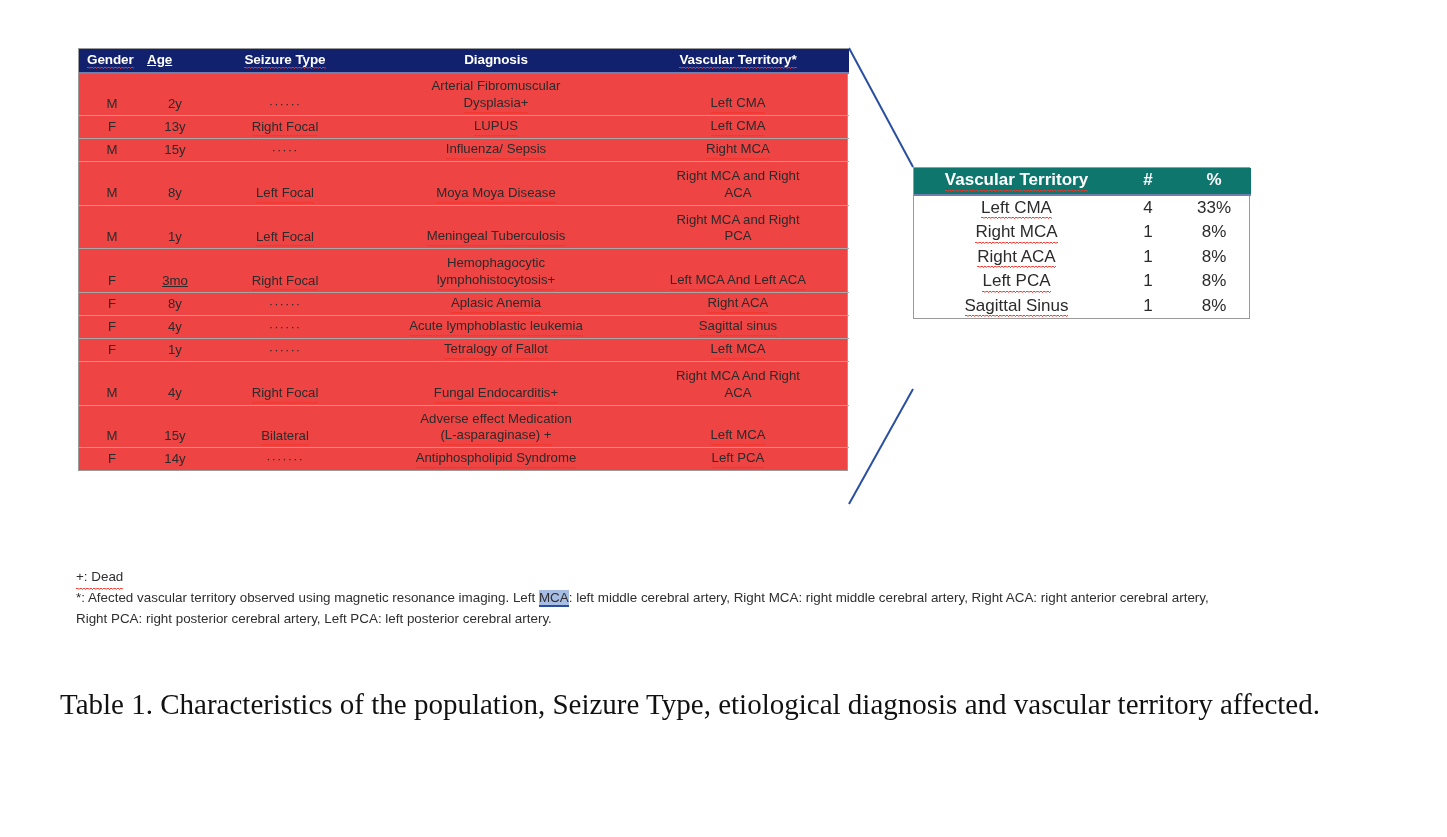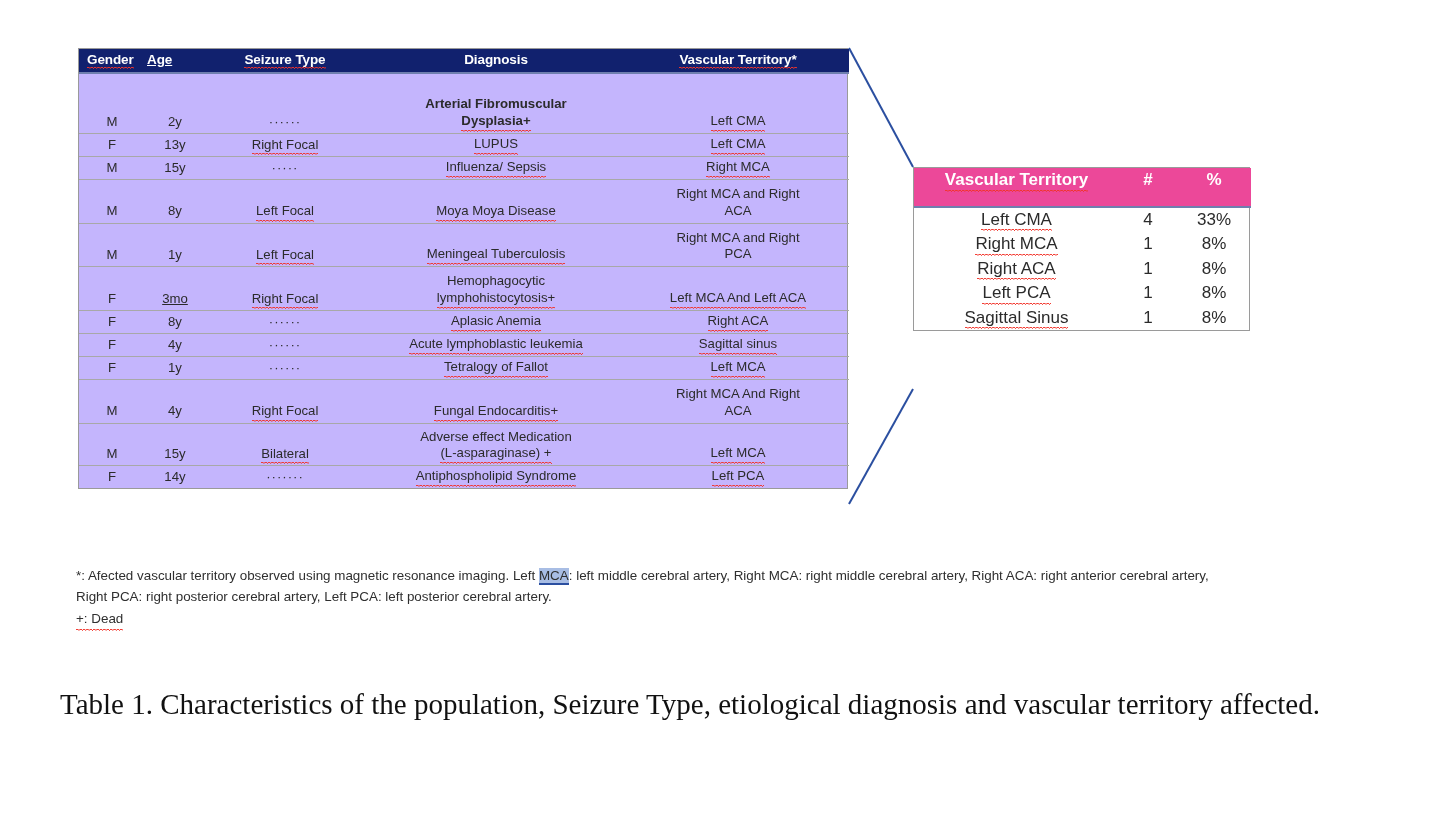--- a/index.html
+++ b/index.html
@@ -17,21 +17,21 @@
   }
 
   
   #main-table-wrap {
     position: absolute;
     left: 78px;
     top: 48px;
     width: 770px;
     box-sizing: border-box;
     border: 1px solid #9a9a9a;
-    background: #c4b5fd;
+    background: #ef4444;
   }
   table.tbl {
     border-collapse: collapse;
     width: 100%;
     table-layout: fixed;
   }
   #main-table-wrap thead th {
     background: #11216e;
     color: #ffffff;
     font-size: 13.5px;
@@ -73,25 +73,25 @@
   #summary-table-wrap {
     position: absolute;
     left: 913px;
     top: 167px;
     width: 337px;
     box-sizing: border-box;
     border: 1px solid #9a9a9a;
     background: #ffffff;
   }
   #summary-table-wrap thead th {
-    background: #ec4899;
+    background: #0f766e;
     color: #ffffff;
     font-size: 17px;
     font-weight: bold;
-    padding: 3px 0 16px 0;
+    padding: 3px 0 4px 0;
     text-align: center;
     line-height: 1.1;
   }
   #summary-table-wrap thead tr { border-bottom: 2px solid #6f7fae; }
   #summary-table-wrap tbody td {
     font-size: 17px;
     color: #2b2b2b;
     text-align: center;
     padding: 2px 0 3px 0;
     line-height: 1.15;
@@ -185,21 +185,21 @@
         <th><span class="sq sq-sm">Seizure Type</span></th>
         <th><span>Diagnosis</span></th>
         <th><span class="sq sq-sm">Vascular Territory*</span></th>
       </tr>
     </thead>
     <tbody id="main-tbody">
         <tr>
           <td style="padding-top: 6px;">M</td>
           <td style="padding-top: 6px;">2y</td>
           <td style="letter-spacing: 1px; padding-top: 6px;">······</td>
-          <td style="padding-top: 22px; font-weight: bold;">
+          <td style="padding-top: 4px;">
             <div class="cell-2line">Arterial Fibromuscular</div>
             <div class="cell-2line"><span class="sq sq-sm">Dysplasia+</span></div>
           </td>
           <td style="padding-top: 6px;">
             <div class="cell-2line"><span class="sq sq-sm">Left CMA</span></div>
             <div class="cell-2line"></div>
           </td>
         </tr>
         <tr>
           <td>F</td>
@@ -377,17 +377,17 @@
         <tr>
           <td><span class="sq sq-sm">Sagittal Sinus</span></td>
           <td>1</td>
           <td>8%</td>
         </tr>
       </tbody>
   </table>
 </div>
 
 <div id="footnotes">
+  <div class="fn-line fn-dead"><span class="sq sq-sm">+: Dead</span></div>
   <div class="fn-line"><span>*: Afected vascular territory observed using magnetic resonance imaging. Left </span><span class="hl-blue">MCA</span><span>: left middle cerebral artery, Right MCA: right middle cerebral artery, Right ACA: right anterior cerebral artery, Right PCA: right posterior cerebral artery, Left PCA: left posterior cerebral artery.</span></div>
-  <div class="fn-line fn-dead"><span class="sq sq-sm">+: Dead</span></div>
 </div>
 
 <div id="caption">Table 1. Characteristics of the population, Seizure Type, etiological diagnosis and vascular territory affected.</div>
 
 </body></html>

